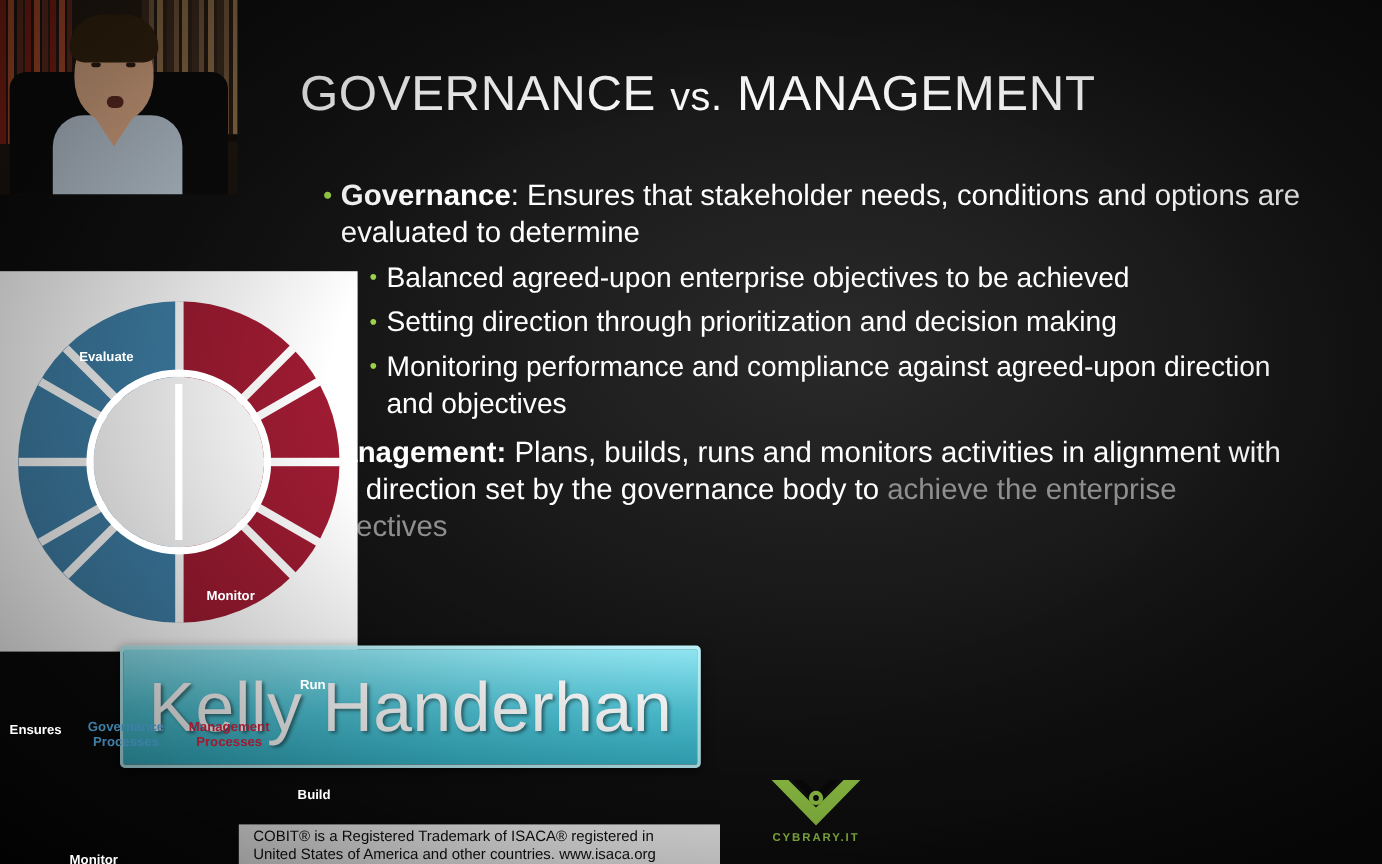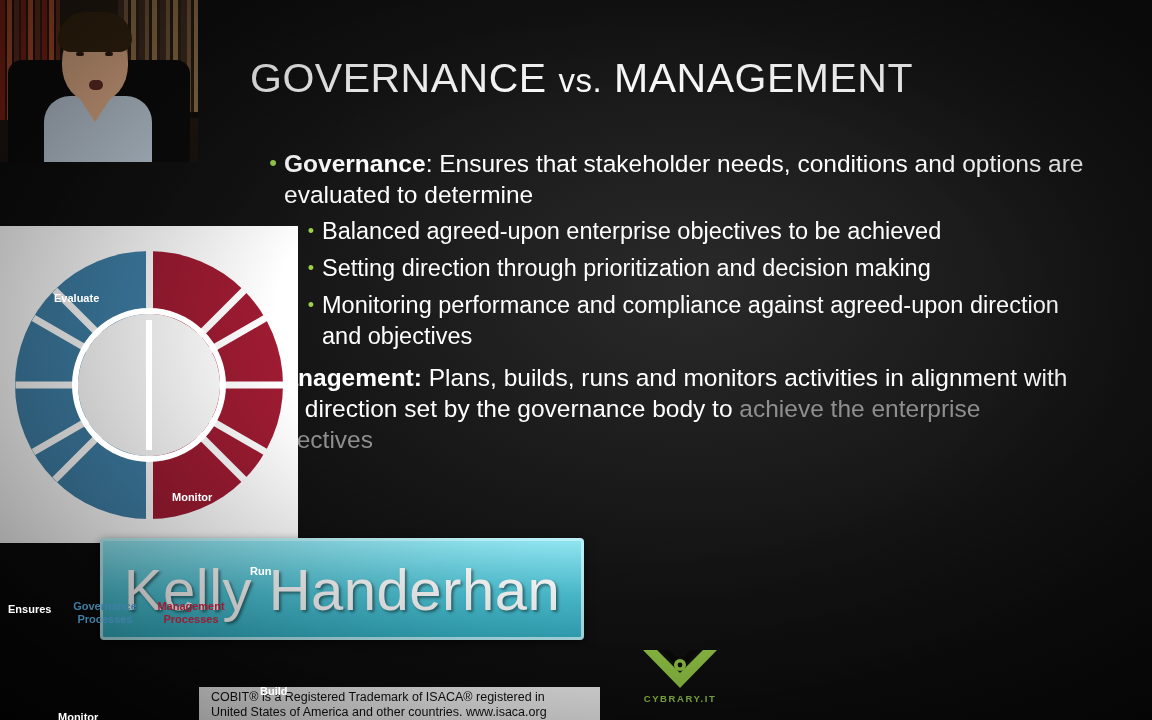--- a/index.html
+++ b/index.html
@@ -426,27 +426,27 @@
       <div class="spoke" style="transform: rotate(0deg);"></div>
       <div class="spoke" style="transform: rotate(45deg);"></div>
       <div class="spoke" style="transform: rotate(90deg);"></div>
       <div class="spoke" style="transform: rotate(135deg);"></div>
       <div class="spoke" style="transform: rotate(60deg);"></div>
       <div class="spoke" style="transform: rotate(120deg);"></div>
     </div>
     <div class="inner-ring"></div>
     <div class="hub-split"></div>
 
-    <div class="wlabel" style="left:54px; top:66px;">Evaluate</div>
+    <div class="wlabel" style="left:66px; top:66px;">Evaluate</div>
     <div class="wlabel" style="left:8px; top:377px;">Ensures</div>
     <div class="wlabel" style="left:58px; top:485px;">Monitor</div>
 
     <div class="wlabel" style="left:172px; top:265px;">Monitor</div>
     <div class="wlabel" style="left:250px; top:339px;text-align:center;">Run</div>
-    <div class="wlabel" style="left:260px; top:431px;margin-top:28px;">Build</div>
+    <div class="wlabel" style="left:248px; top:431px;">Build</div>
 
     <div class="hublabel left" style="left:68px; top:374px; width:74px;">
       <div>Governance</div>
       <div>Processes</div>
     </div>
     <div class="hublabel right" style="left:152px; top:374px; width:78px;">
       <div>Management</div>
       <div>Processes</div>
     </div>
   </div>

